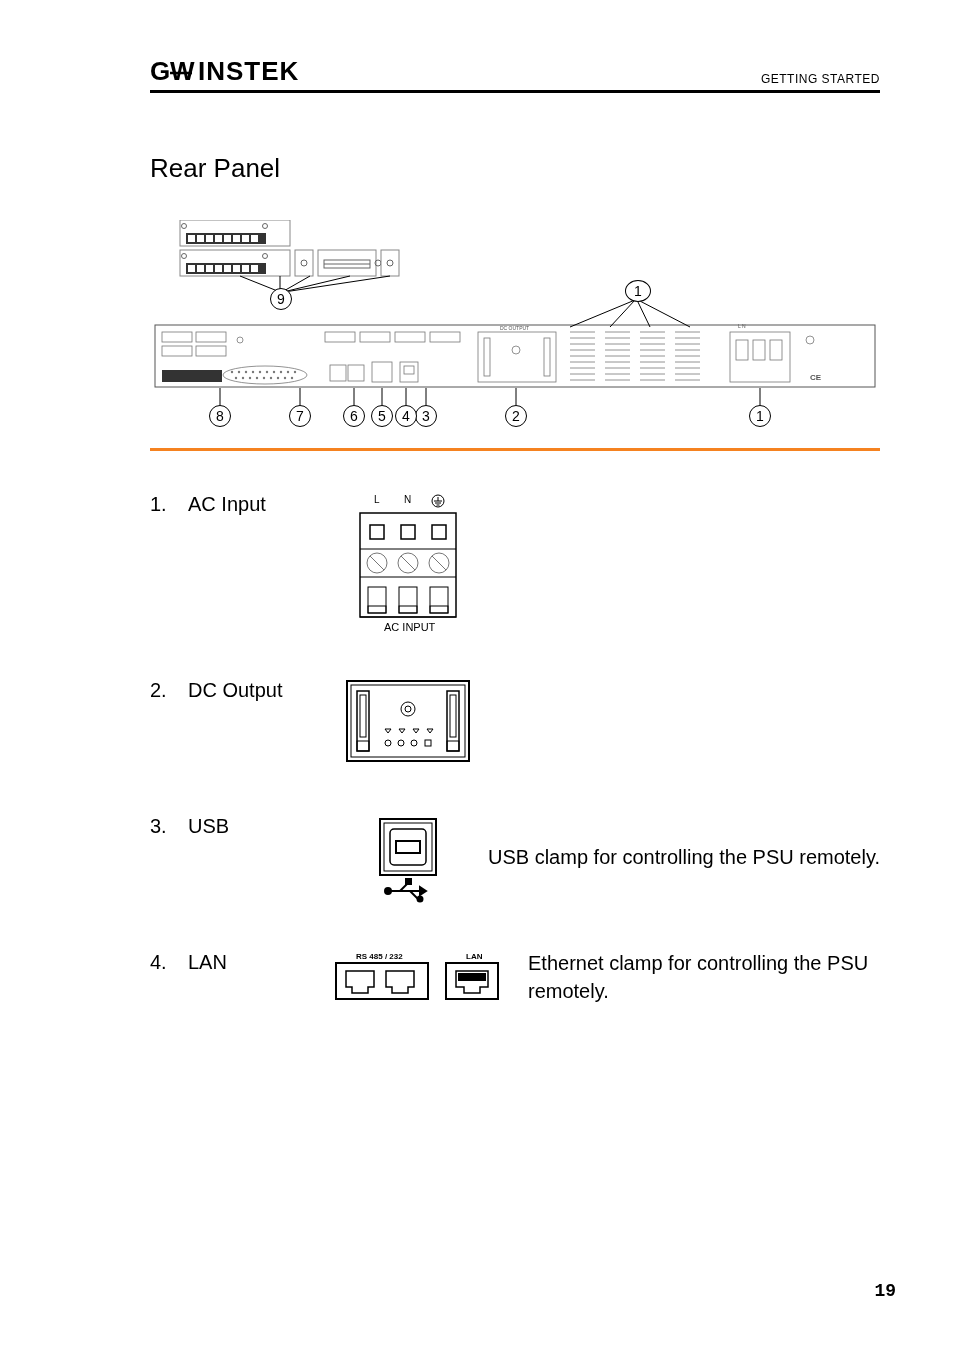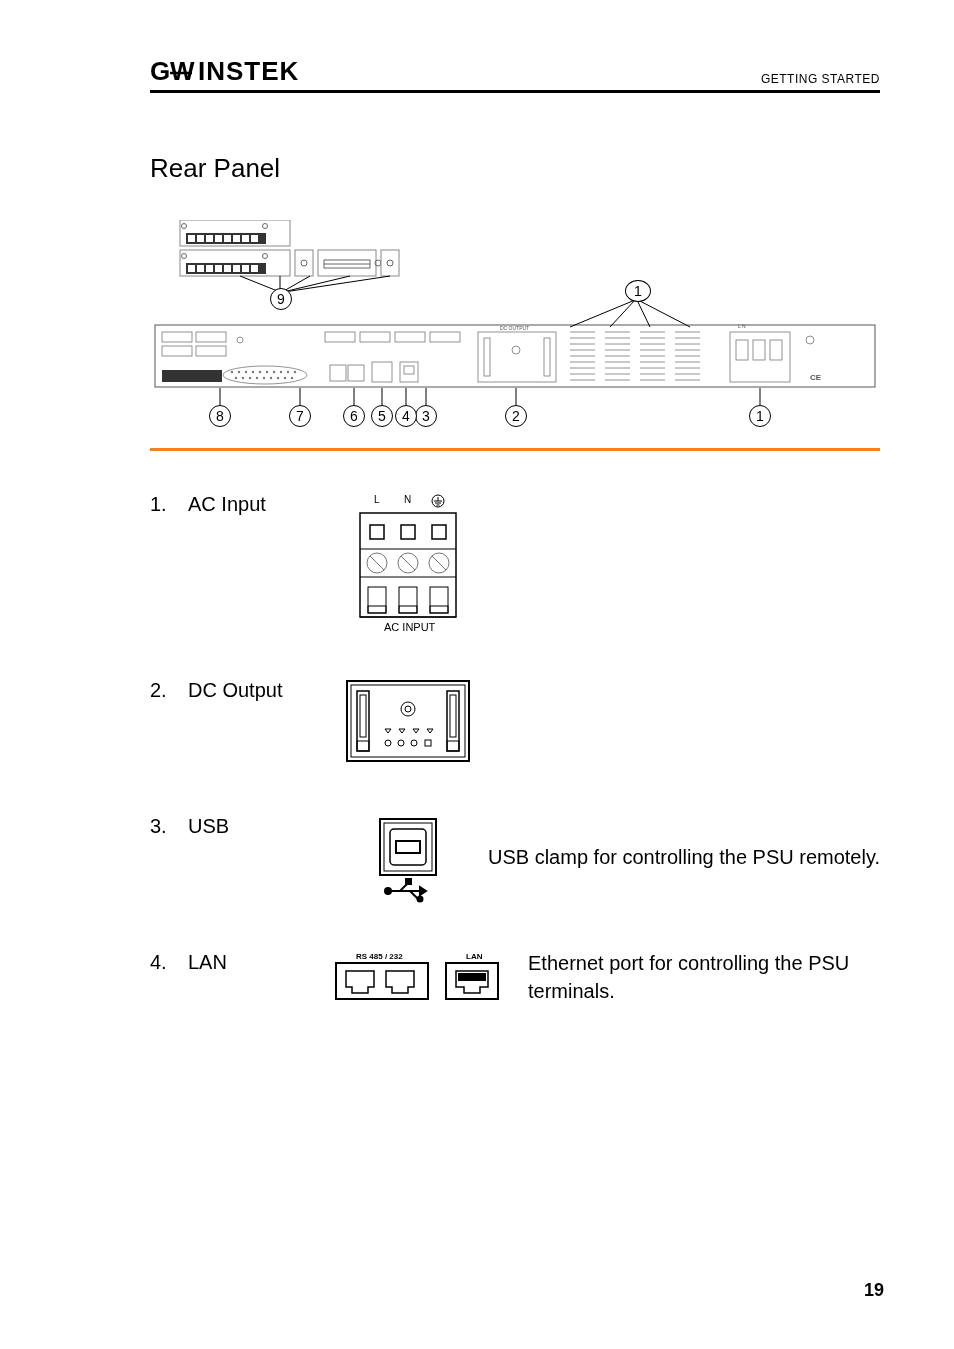--- a/index.html
+++ b/index.html
@@ -82,24 +82,24 @@
     align-items: flex-start;
   }
   .item-desc {
     flex: 1;
     font-size: 20px;
     line-height: 1.4;
   }
   .page-num {
     position: absolute;
     bottom: 48px;
-    right: 70px;
+    right: 58px;
     font-weight: 900;
     font-size: 18px;
-    font-family: Liberation Sans, sans-serif;
+    font-family: Liberation Mono, monospace;
     text-align: center;
   }
   svg { display: block; }
 </style>
 </head>
 <body>
 
 <div class="header">
   <div class="logo">
     <svg width="180" height="30" viewBox="0 0 180 30">
@@ -394,18 +394,18 @@
         <text x="28" y="10" font-size="8" font-family="Arial">RS 485 / 232</text>
         <rect x="8" y="14" width="92" height="36" fill="none" stroke="#000" stroke-width="2"></rect>
         <path d="M18 22 h28 v16 h-6 v6 h-16 v-6 h-6 z" fill="none" stroke="#000" stroke-width="1.5"></path>
         <path d="M58 22 h28 v16 h-6 v6 h-16 v-6 h-6 z" fill="none" stroke="#000" stroke-width="1.5"></path>
         <text x="138" y="10" font-size="8" font-family="Arial">LAN</text>
         <rect x="118" y="14" width="52" height="36" fill="none" stroke="#000" stroke-width="2"></rect>
         <path d="M128 22 h32 v16 h-8 v6 h-16 v-6 h-8 z" fill="none" stroke="#000" stroke-width="1.5"></path>
         <rect x="130" y="24" width="28" height="8" fill="#000"></rect>
       </svg>
     </div>
-    <div class="item-desc">Ethernet port for controlling the PSU terminals.</div>
+    <div class="item-desc">Ethernet clamp for controlling the PSU remotely.</div>
   </div>
 
 </div>
 
 <div class="page-num">19</div>
 
 </body></html>

